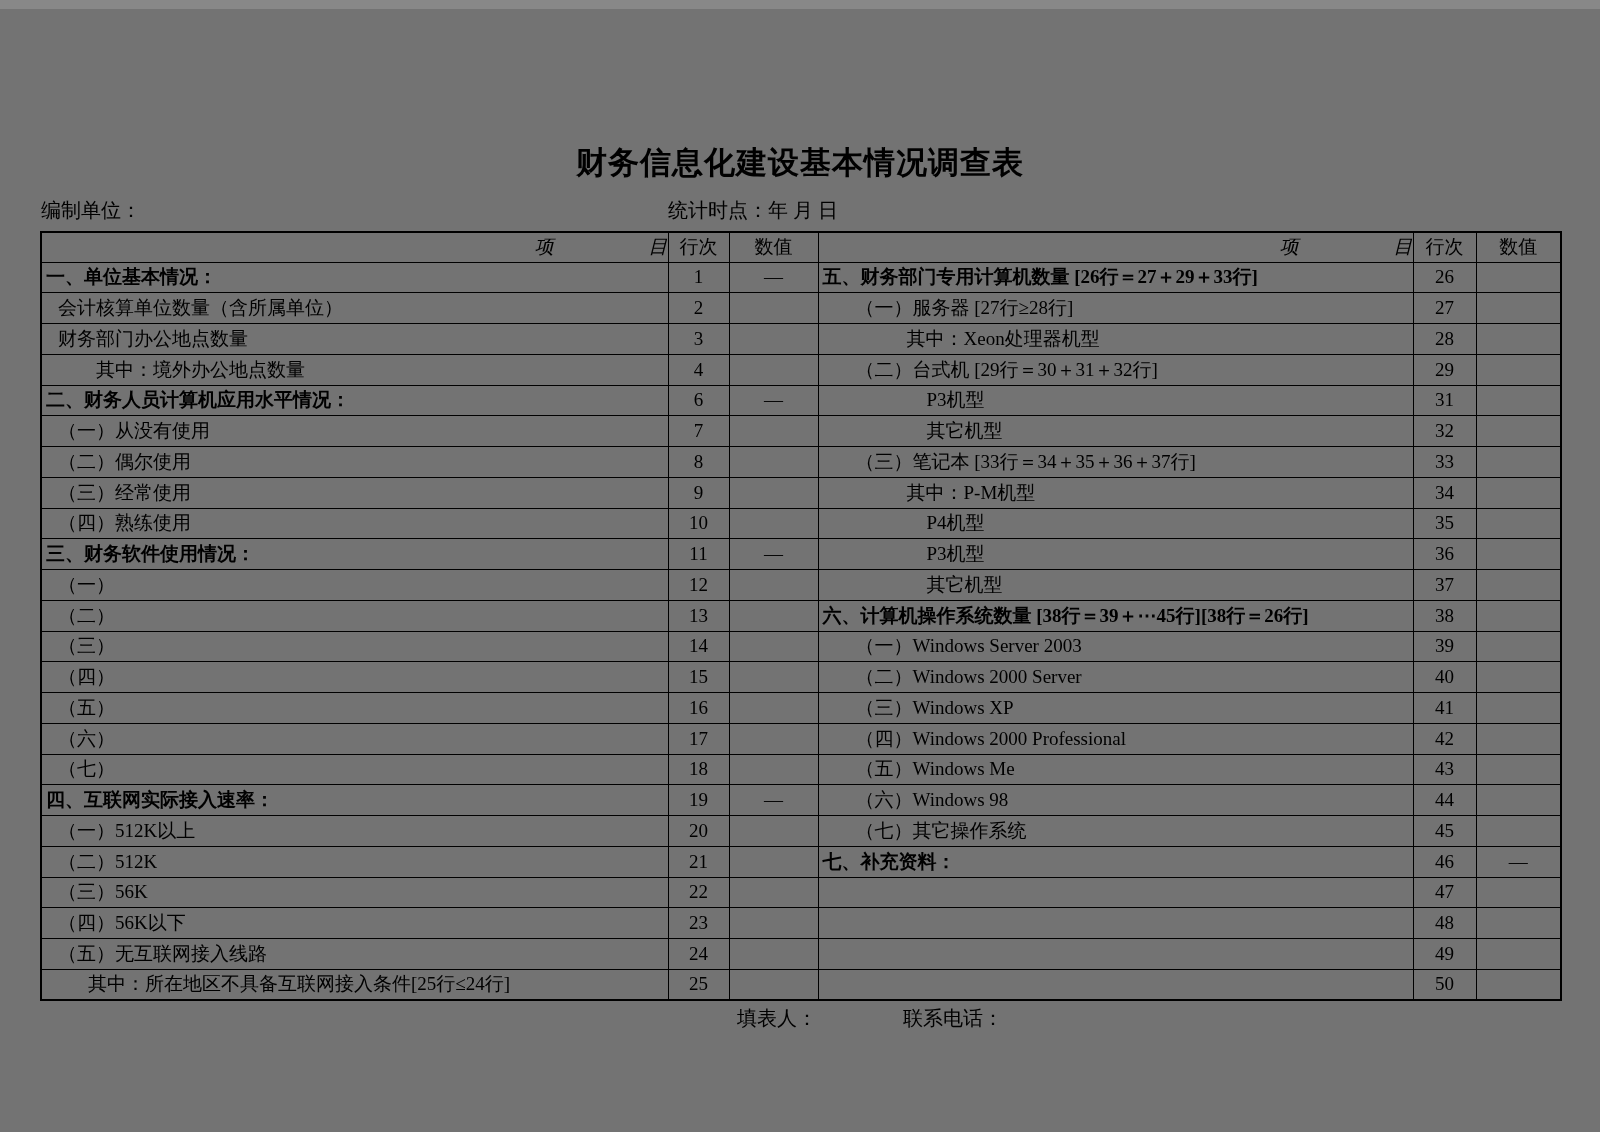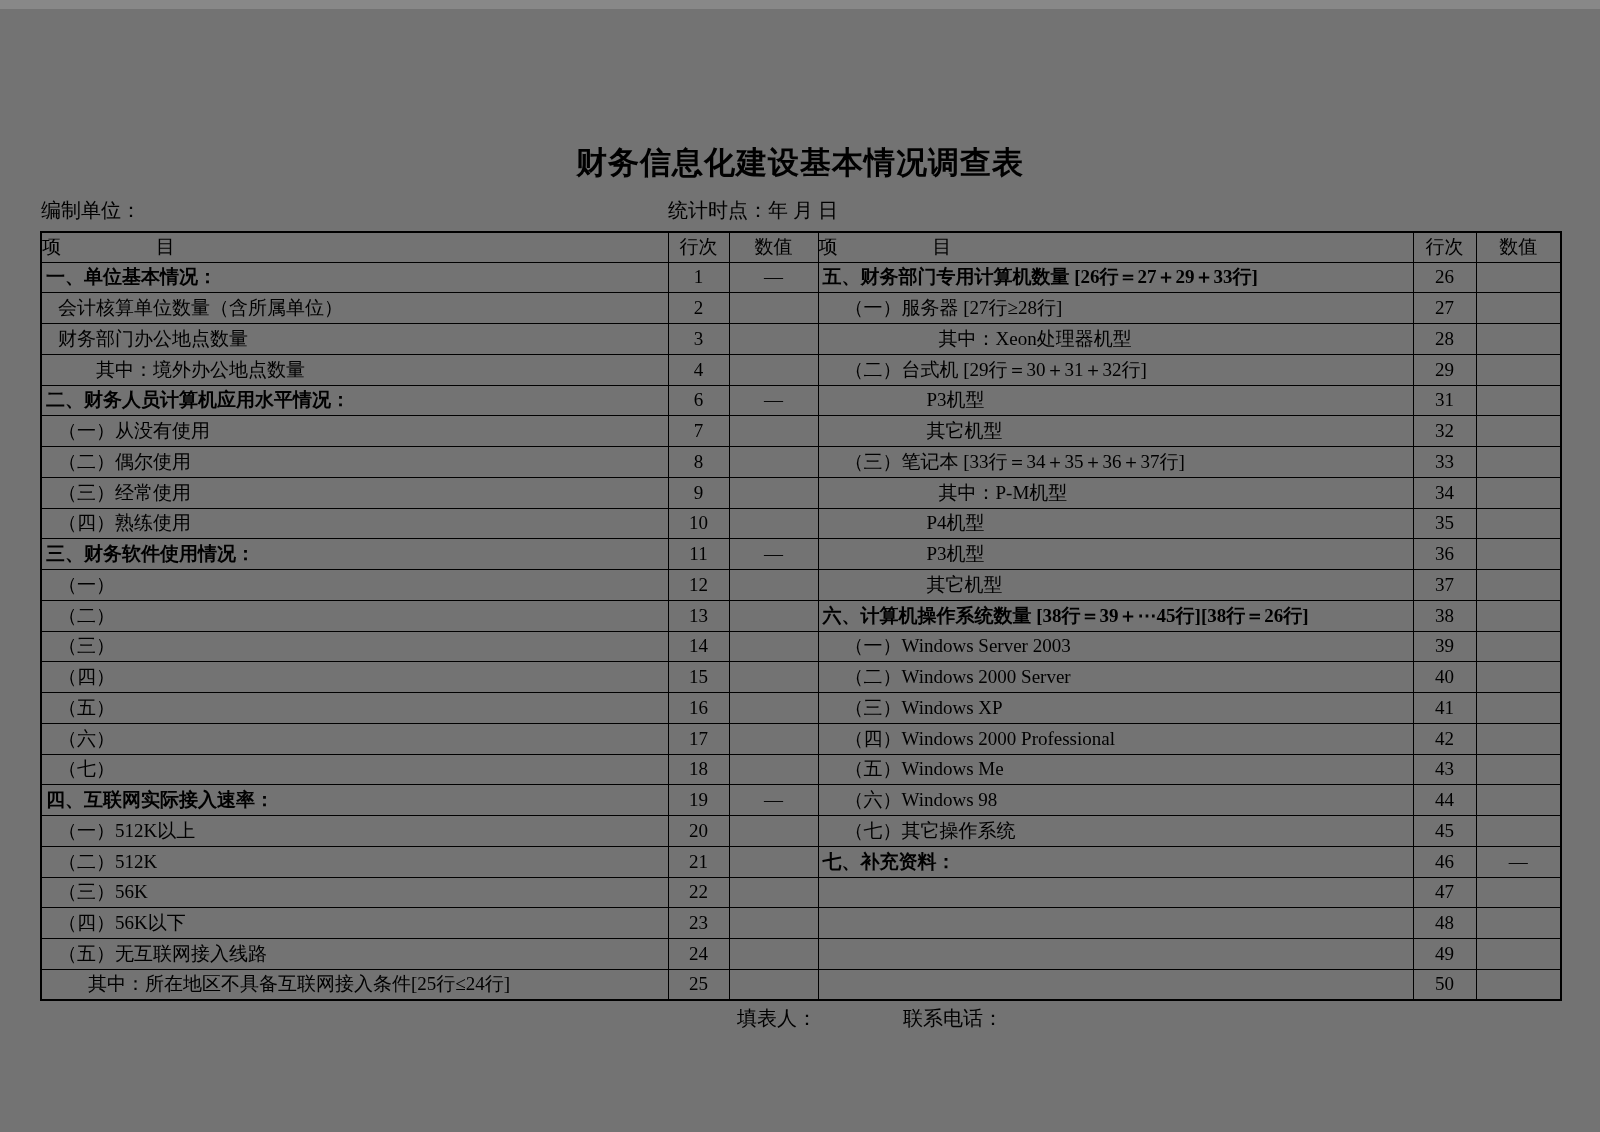--- a/index.html
+++ b/index.html
@@ -42,33 +42,33 @@
     font-weight: normal;
     line-height: 1.15;
     padding: 0;
     overflow: hidden;
     white-space: nowrap;
     vertical-align: middle;
   }
   table.survey { border: 2px solid #000; }
   tr.hdr { height: 30px; }
   tr.data-row { height: 25px; }
-  th.item-h { text-align: left; }
+  th.item-h { text-align: right; font-style: italic; }
   td.num, td.val, th.num-h, th.val-h { text-align: center; }
   td.item { text-align: left; }
   td.item.bold { font-weight: bold; }
   
   td.left.lv0 { padding-left: 4px; }
   td.left.lv1 { padding-left: 16px; }
   td.left.lv2 { padding-left: 54px; }
   td.left.lv3 { padding-left: 46px; }
   
   td.right.lv0 { padding-left: 4px; }
-  td.right.lv1 { padding-left: 26px; }
-  td.right.lv2 { padding-left: 120px; }
+  td.right.lv1 { padding-left: 37px; }
+  td.right.lv2 { padding-left: 88px; }
   td.right.lv3 { padding-left: 108px; }
   .footer-line { position: absolute; top: 996px; font-size: 20px; }
   .filler { left: 737px; }
   .phone { left: 903px; }
 </style>
 </head>
 <body>
 
 <div class="page">
 

